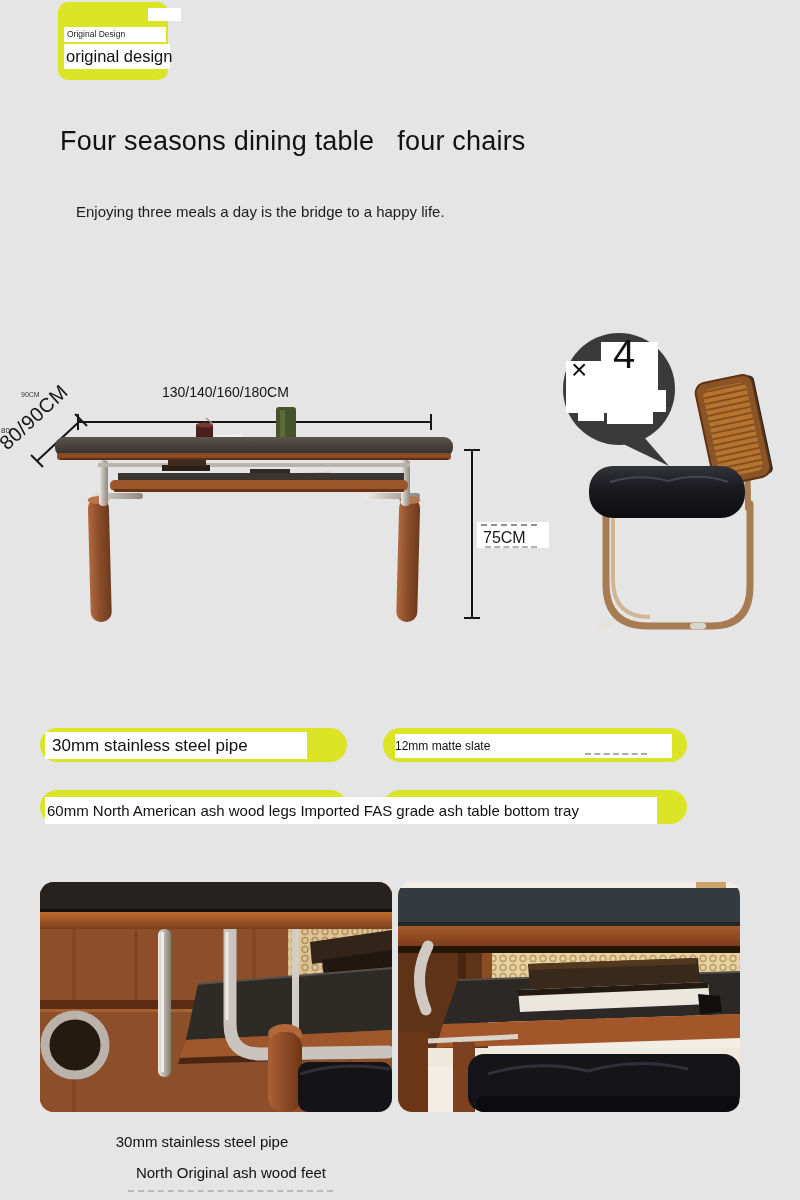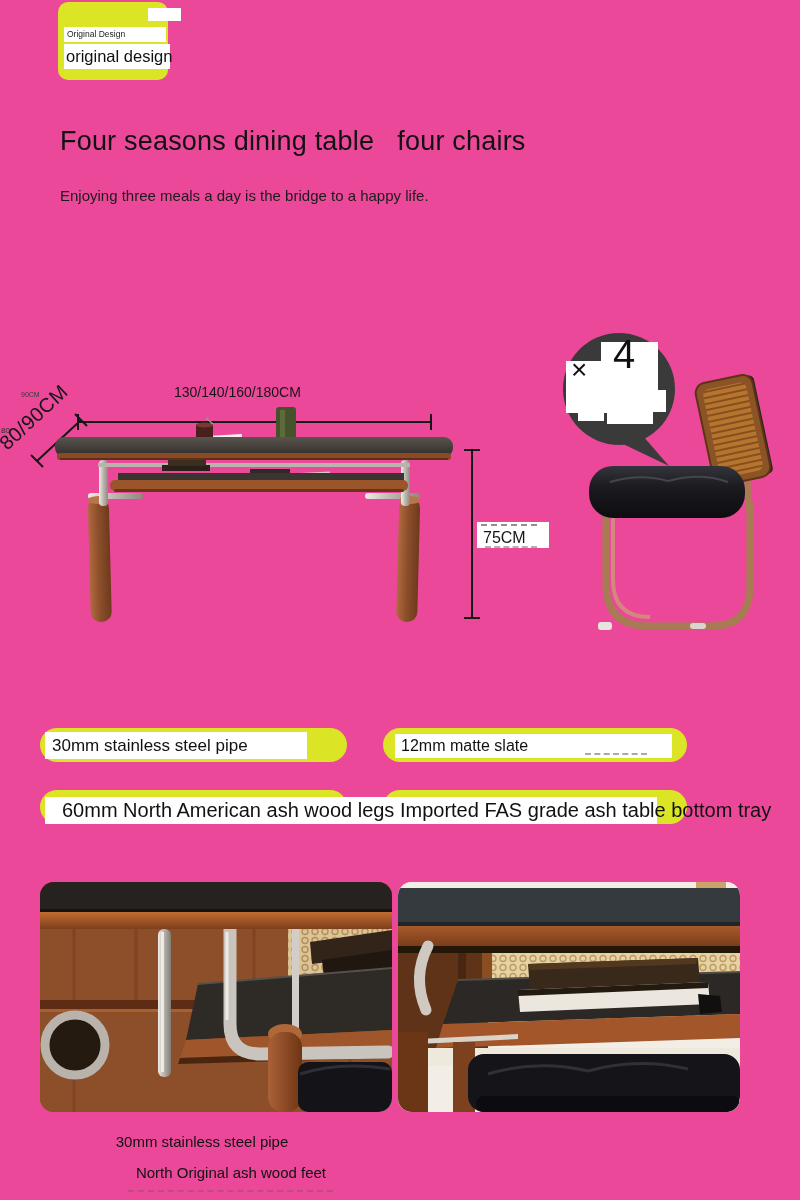--- a/index.html
+++ b/index.html
@@ -1,62 +1,62 @@
 <!DOCTYPE html>
 <html style="--accent: #dce426;"><head>
 <meta charset="utf-8">
 <style>
   html,body{margin:0;padding:0;background:#ffffff;}
   *{box-sizing:border-box;}
   .canvas{
     position:relative;width:800px;height:1200px;margin:0 auto;
-    background:#ec4899;overflow:hidden;
+    background:#e5e5e5;overflow:hidden;
     font-family:"Liberation Sans","DejaVu Sans",sans-serif;color:#111;
   }
   .abs{position:absolute;}
 
   
   .badge{left:58px;top:2px;width:110px;height:78px;background:var(--accent,#dce426);border-radius:10px;}
   .badge-notch{left:148px;top:8px;width:33px;height:13px;background:#fff;}
   .badge-small{left:64px;top:27px;width:102px;height:15px;background:#fff;
     font-size:8.5px;line-height:15px;padding-left:3px;white-space:nowrap;color:#222;}
   .badge-large{left:64px;top:44px;width:106px;height:25px;background:#fff;
     font-size:16.5px;line-height:25px;padding-left:2px;white-space:nowrap;color:#111;}
 
   
   .title{left:60px;top:126px;font-size:27px;font-weight:400;white-space:pre;letter-spacing:.2px;margin:0;text-align:center;}
-  .subtitle{left:60px;top:187px;font-size:15px;font-weight:400;color:#1c1c1c;margin:0;}
+  .subtitle{left:60px;top:187px;font-size:15px;font-weight:400;color:#1c1c1c;margin:16px;}
 
   
   .diagram{left:0;top:330px;width:800px;height:345px;}
   .diagram svg{position:absolute;left:0;top:0;}
   .dim-label{position:absolute;font-size:14px;color:#161616;white-space:nowrap;}
-  .lbl-width{left:174px;top:54px;}
+  .lbl-width{left:162px;top:54px;}
   .lbl-90{left:21px;top:61px;font-size:7px;color:#3a3a3a;}
   .lbl-80{left:1px;top:96px;font-size:8px;color:#2a2a2a;}
   .lbl-depth{left:10px;top:102px;height:22px;font-size:20px;transform-origin:0 100%;
     transform:rotate(-43deg);letter-spacing:.5px;}
   .hbox{left:477px;top:192px;width:72px;height:26px;background:#fff;}
   .lbl-height{left:483px;top:199px;font-size:16px;}
   .ghost-dash{border-top:2px dashed #555;height:0;opacity:.65;}
   .gd-a{left:481px;top:194px;width:56px;}
   .gd-b{left:485px;top:216px;width:52px;opacity:.45;}
   .qty-times{left:571px;top:24px;font-size:28px;color:#111;}
   .qty-count{left:613px;top:2px;font-size:40px;color:#111;}
 
   
   .pill{height:34px;border-radius:17px;background:var(--accent,#dce426);}
   .p1{left:40px;top:728px;width:307px;}
   .p2{left:383px;top:728px;width:304px;}
   .p3{left:40px;top:790px;width:307px;}
   .p4{left:383px;top:790px;width:304px;}
   .pill-text{background:#fff;white-space:nowrap;color:#111;}
   .pt1{left:45px;top:732px;width:262px;height:27px;font-size:17px;line-height:27px;padding-left:7px;}
-  .pt2{left:395px;top:734px;width:277px;height:24px;font-size:16px;line-height:24px;padding-left:6px;}
-  .pt3{left:45px;top:797px;width:612px;height:27px;font-size:20px;line-height:27px;padding-left:17px;}
+  .pt2{left:395px;top:734px;width:277px;height:24px;font-size:12px;line-height:24px;}
+  .pt3{left:45px;top:797px;width:612px;height:27px;font-size:15px;line-height:27px;padding-left:2px;}
   .gd-pill{left:585px;top:753px;width:62px;opacity:.5;}
 
   
   .photo{border-radius:14px;overflow:hidden;background:#8d4e2a;}
   .ph-l{left:40px;top:882px;width:352px;height:230px;}
   .ph-r{left:398px;top:882px;width:342px;height:230px;background:#f2eee6;}
 
   
   .caption{position:absolute;font-size:15px;color:#111;text-align:center;white-space:nowrap;}
   .cap1{left:97px;top:1133px;width:210px;}

